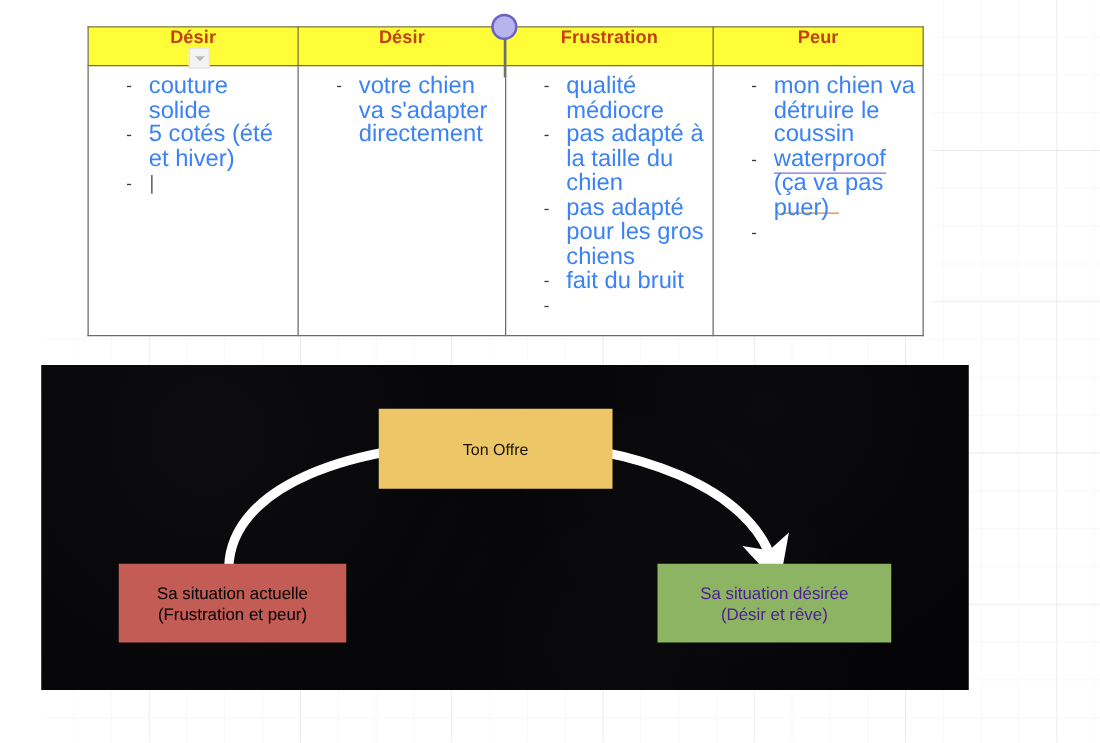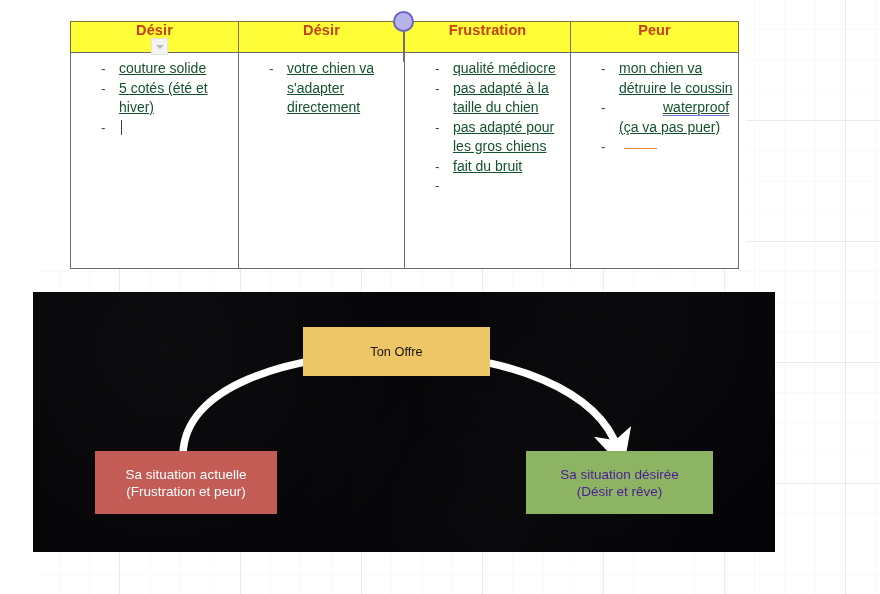--- a/index.html
+++ b/index.html
@@ -85,39 +85,37 @@
     padding: 6px 4px 4px 4px;
   }
   ul.bullets {
     list-style: none;
     margin: 0;
     padding: 0;
   }
   ul.bullets li {
     position: relative;
     padding-left: 44px;
-    font-size: 14px;
+    font-size: 19px;
     line-height: 19.5px;
-    color: #14532d;
+    color: #3b82f6;
     margin-bottom: 0px;
     min-height: 19px;
-    text-decoration: underline;
   }
   ul.bullets li::before {
     content: "-";
     position: absolute;
     left: 26px;
     top: 0;
     color: #3a3a3a;
     font-size: 13.6px;
   }
   .sp-misspell {
     border-bottom: 1.6px solid #7b6fe0;
     padding-bottom: 0px;
-    margin-left: 44px;
   }
   .sp-grammar {
     border-bottom: 1.6px solid #d88a3a;
     padding-bottom: 13px;
   }
   .caret {
     display: inline-block;
     width: 1px;
     height: 15px;
     background: #3a3a3a;
@@ -207,32 +205,32 @@
     justify-content: center;
     text-align: center;
     font-size: 13.5px;
     line-height: 17px;
     z-index: 3;
   }
   .node-offer {
     left: 270px;
     top: 35px;
     width: 187px;
-    height: 49px;
+    height: 64px;
     background: #edc767;
     color: #1a1508;
     font-size: 12.8px;
   }
   .node-current {
     left: 62px;
     top: 159px;
     width: 182px;
     height: 63px;
     background: #c25c54;
-    color: #ffffff;
+    color: #000000;
   }
   .node-desired {
     left: 493px;
     top: 159px;
     width: 187px;
     height: 63px;
     background: #8cb463;
     color: #4c1d95;
   }
   .node span { display: block; }

